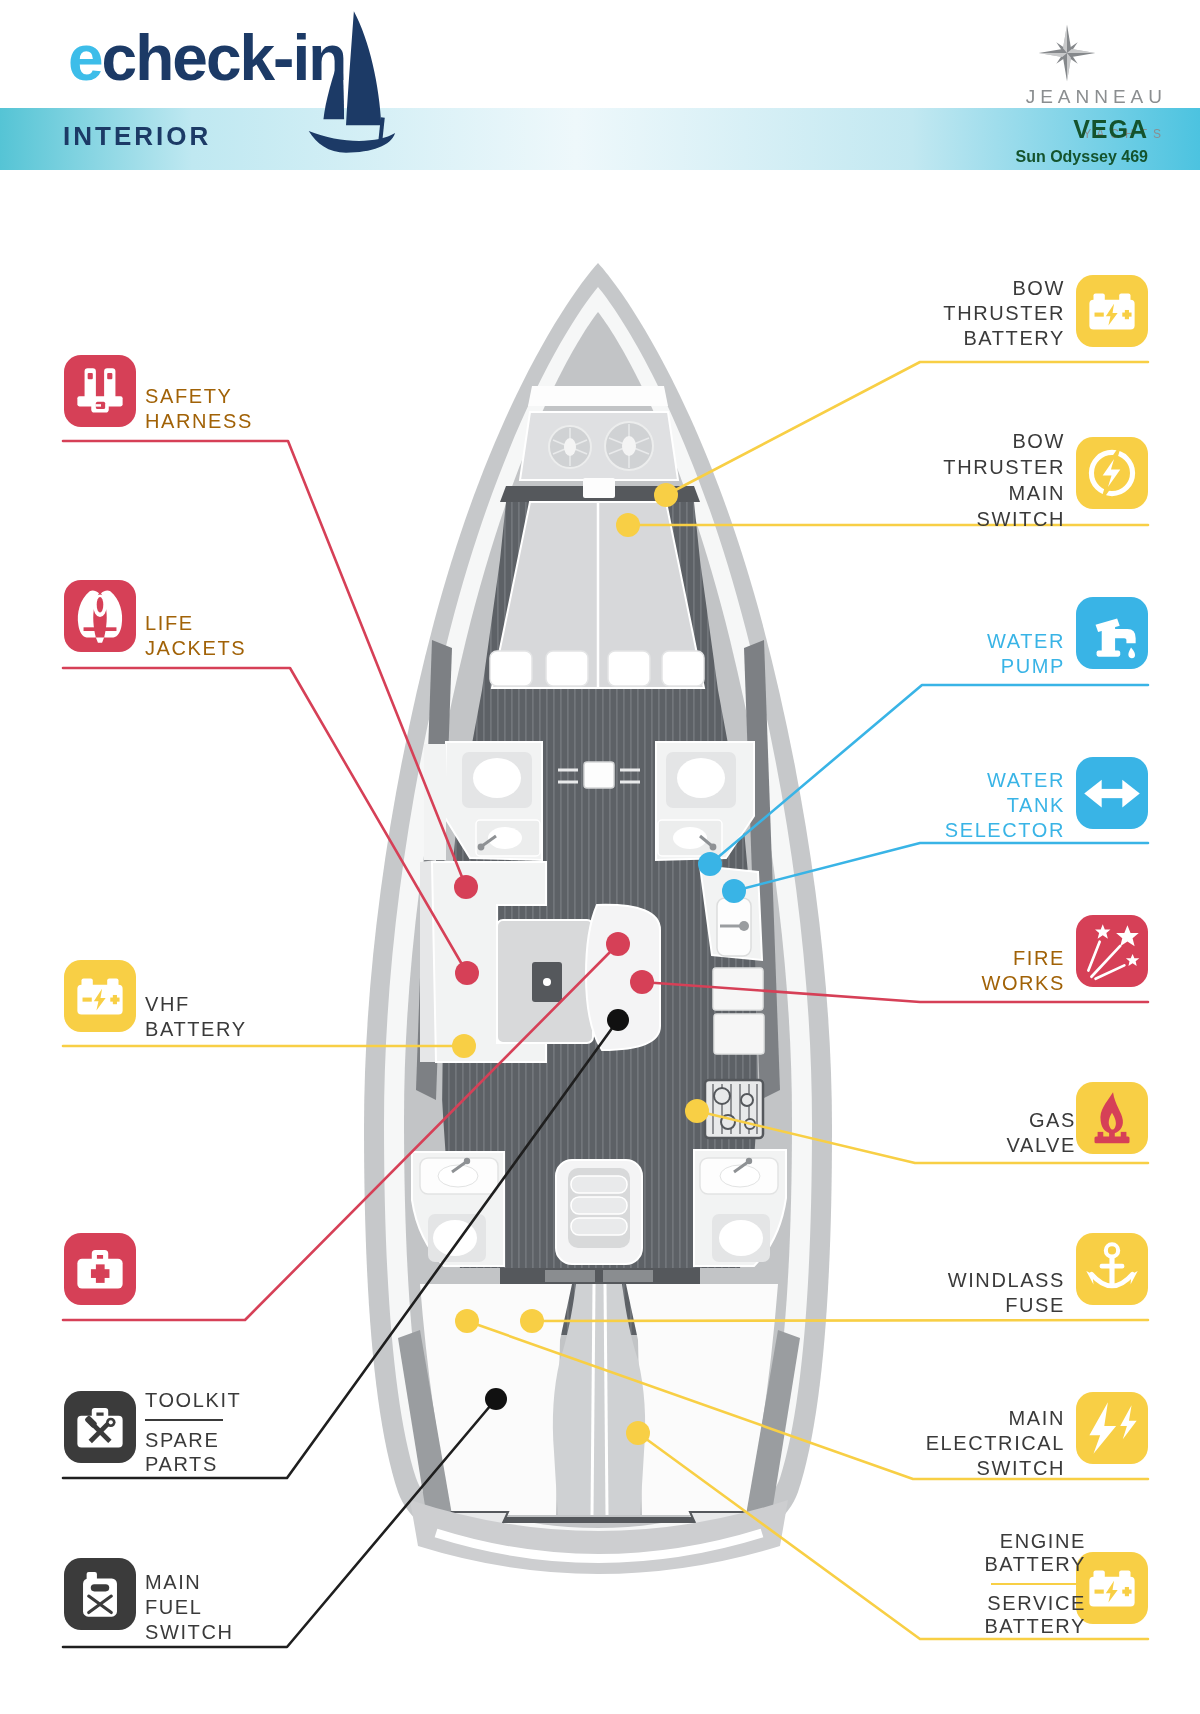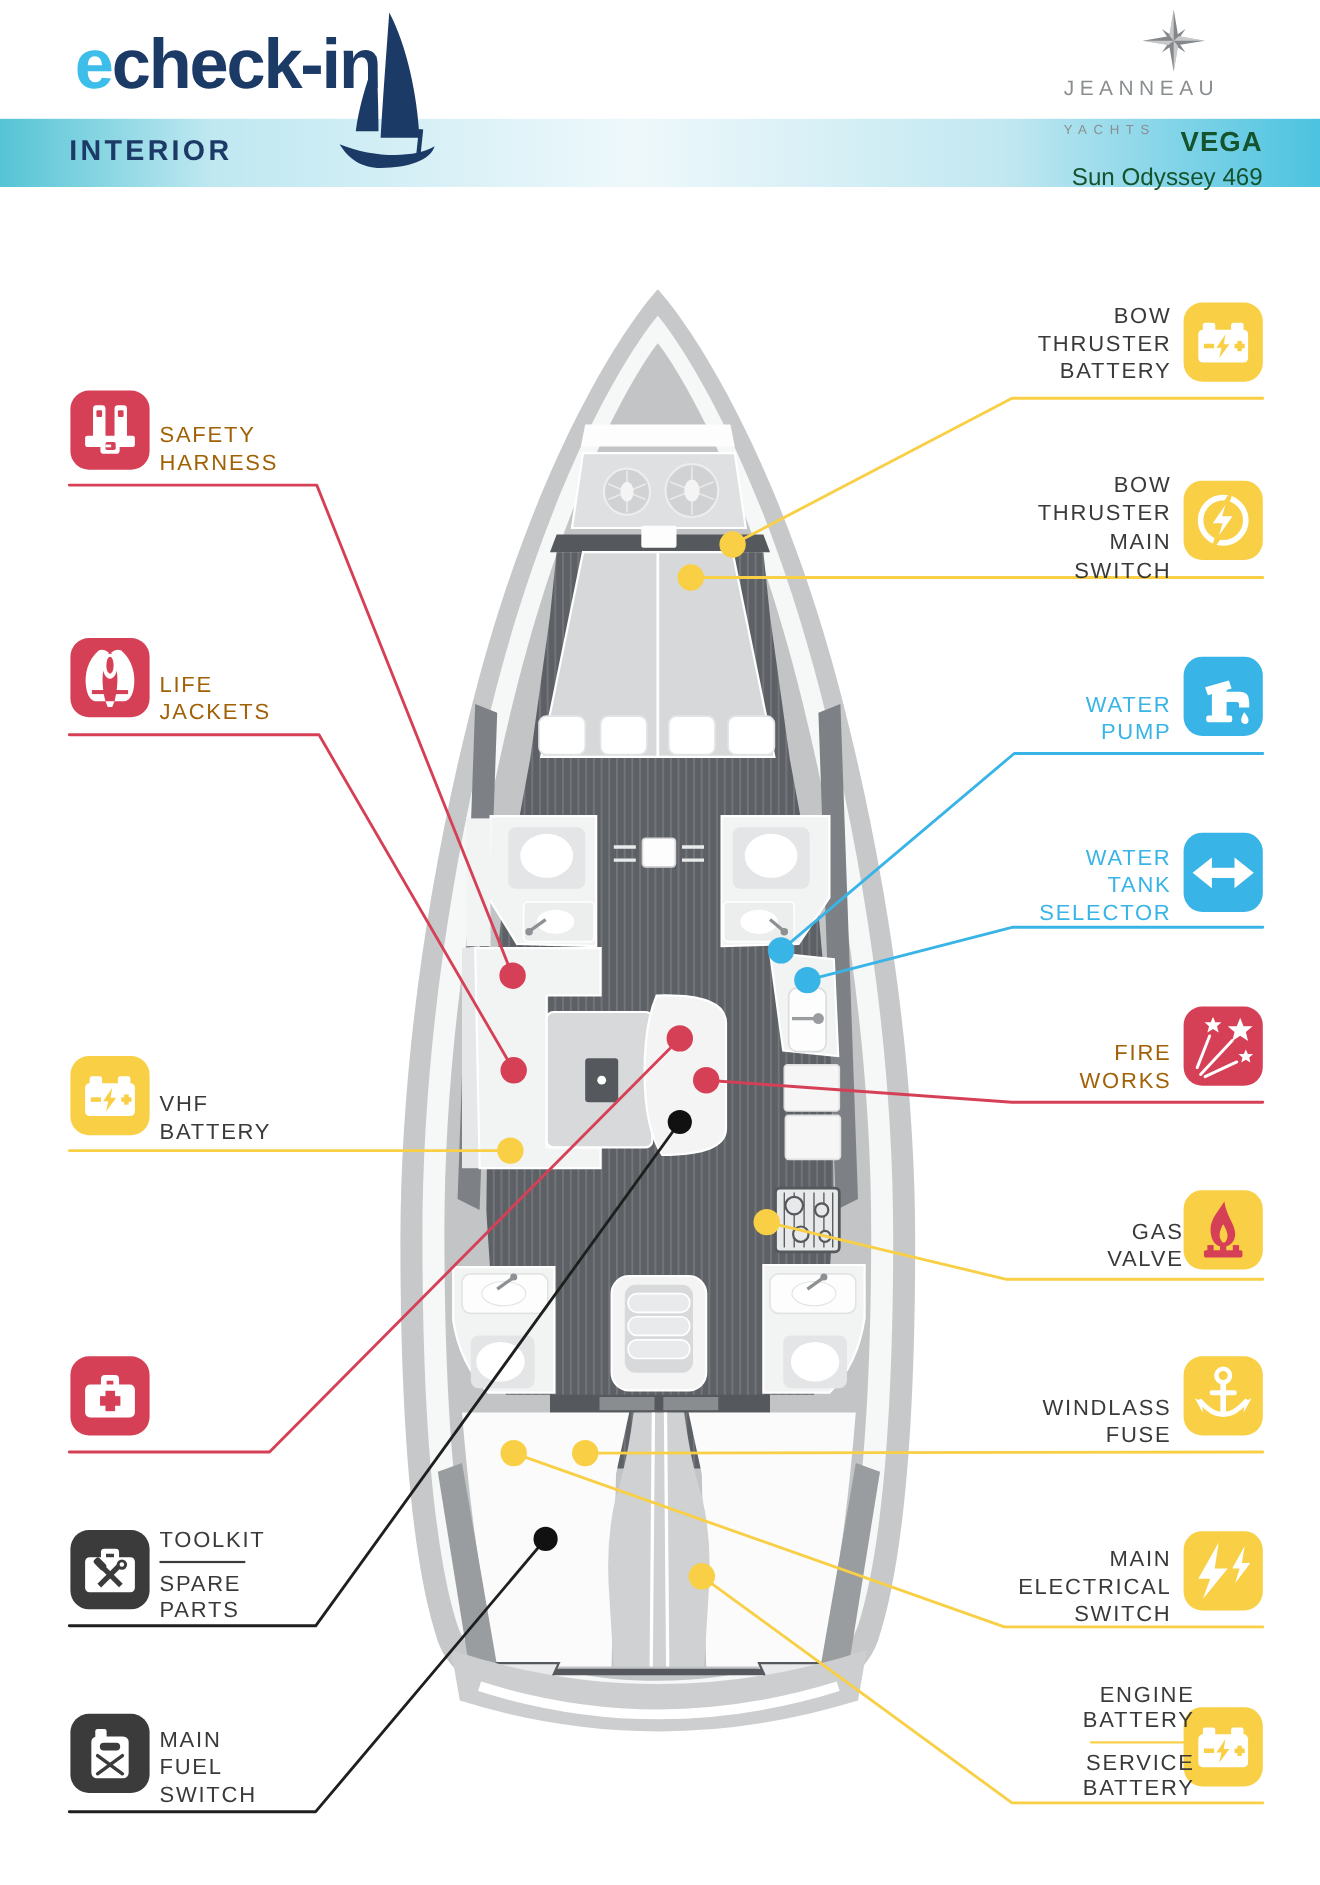--- a/index.html
+++ b/index.html
@@ -8,27 +8,27 @@
 
   
   .band{position:absolute;left:0;top:108px;width:1200px;height:62px;
         background:linear-gradient(90deg,#55c4d5 0%,#bfe8f1 16%,#eef8fb 48%,#c2e8f1 76%,#4cc3e0 100%);}
   .logo{position:absolute;left:68px;top:26px;font-size:64px;font-weight:700;letter-spacing:-2px;
         color:#1c3a66;line-height:64px;}
   .logo .e{color:#3dbde9;}
   .sailboat{position:absolute;left:293px;top:6px;width:108px;height:152px;}
   .interior{position:absolute;left:63px;top:121px;font-size:26px;font-weight:700;
         letter-spacing:3px;color:#1c3a66;}
-  .jeanneau{position:absolute;left:967px;top:8px;width:200px;text-align:left;color:#8b8e90;}
+  .jeanneau{position:absolute;left:967px;top:24px;width:200px;text-align:right;color:#8b8e90;}
   .jeanneau svg{width:58px;height:58px;display:block;margin:0 auto 4px;}
   .jeanneau .jname{font-size:19px;letter-spacing:5px;}
   .jeanneau .jsub{font-size:12px;letter-spacing:6px;margin-top:19px;}
   .boatname{position:absolute;right:52px;top:115px;width:400px;text-align:right;color:#14532d;}
   .boatname .vega{font-size:25px;font-weight:700;letter-spacing:1px;}
-  .boatname .model{font-size:22px;font-weight:400;margin-top:4px;}
+  .boatname .model{font-size:16px;font-weight:700;margin-top:4px;}
 
   
   .boat-svg{position:absolute;left:0;top:0;width:1200px;height:1714px;}
 
   
   .co-icon{position:absolute;width:72px;height:72px;border-radius:17px;}
   .co-icon svg{width:100%;height:100%;display:block;}
   .bg-red{background:#d64057;color:#d64057;}
   .bg-yellow{background:#f8cf45;color:#f8cf45;}
   .bg-blue{background:#39b4e6;color:#39b4e6;}

